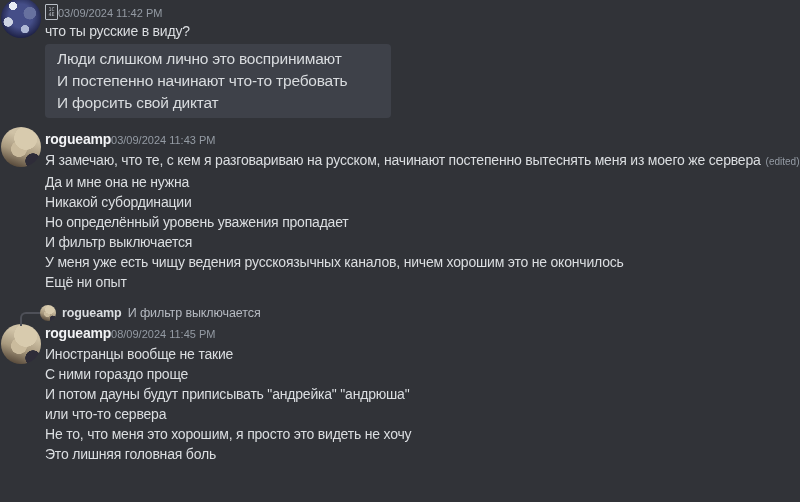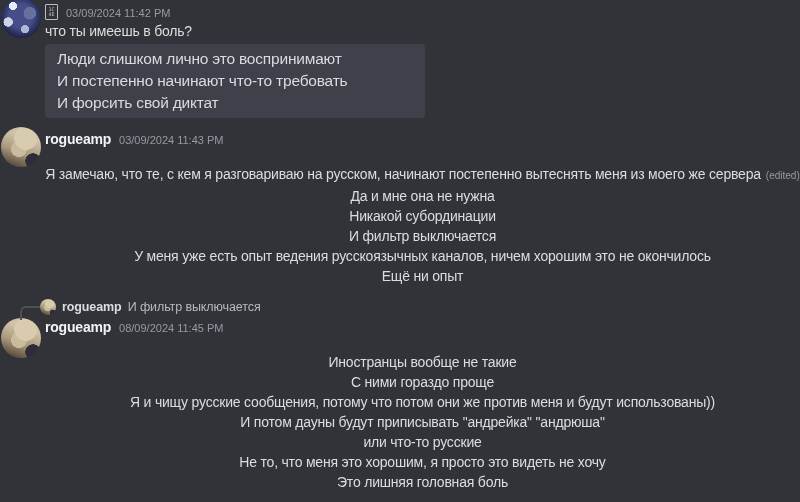--- a/index.html
+++ b/index.html
@@ -25,34 +25,34 @@
   }
   .av-beige{
     background:
       radial-gradient(circle at 62% 28%, #d8cbae 0 30%, rgba(0,0,0,0) 31%),
       radial-gradient(circle at 45% 55%, #cabb9d 0 25%, rgba(0,0,0,0) 26%),
       radial-gradient(circle at 80% 85%, #2e2c38 0 16%, rgba(0,0,0,0) 17%),
       linear-gradient(200deg, #cfc2a6 30%, #a8997e 60%, #5d4f3f 88%);
   }
   .g2 .avatar{top:1px;}
   .g3 .avatar{top:20px;}
-  .header{display:flex;align-items:center;gap:8px;height:18px;}
+  .header{display:flex;align-items:center;gap:0;height:18px;}
   .username{font-weight:700;color:#f2f3f5;font-size:14px;cursor:pointer;}
   .ts{font-size:11px;color:#949ba4;letter-spacing:0;padding-top:2px;}
   .line{line-height:20px;white-space:nowrap;}
-  .lines{margin-top:16px;text-align:center;}
+  .lines{margin-top:2px;}
   .edited{font-size:10px;color:#949ba4;letter-spacing:0;margin-left:5px;}
   .tofu{
     display:inline-flex;flex-direction:column;align-items:center;justify-content:center;
     width:11px;height:14px;border:1px solid #b9bfc7;border-radius:1px;
     font-size:5px;line-height:5px;color:#b9bfc7;letter-spacing:0;cursor:pointer;
     font-family:"DejaVu Sans Mono",monospace;
   }
   .hblock{
-    margin-top:3px;width:380px;box-sizing:border-box;
+    margin-top:3px;width:346px;box-sizing:border-box;
     background:#3e4149;border-radius:4px;padding:4px 12px;
   }
   .hline{line-height:22px;font-size:15.5px;white-space:nowrap;color:#d9dcdf;}
   .reply{position:relative;height:17px;margin-bottom:3px;display:flex;align-items:center;gap:6px;}
   .spine{
     position:absolute;left:-25px;top:8px;width:18px;height:12px;
     border-left:2px solid #4e5058;border-top:2px solid #4e5058;
     border-top-left-radius:6px;
   }
   .mini-avatar{
@@ -68,60 +68,60 @@
 
   <div class="group g1">
     <div class="avatar av-globe"></div>
     <div class="header">
       <span class="tofu">
           <span>1C</span>
           <span>4E</span>
         </span>
       <span class="ts">03/09/2024 11:42 PM</span>
     </div>
-    <div class="line">что ты имеешь в боль?</div>
+    <div class="line">что ты русские в виду?</div>
     <div class="hblock">
       <div class="hline">Люди слишком лично это воспринимают</div>
       <div class="hline">И постепенно начинают что-то требовать</div>
       <div class="hline">И форсить свой диктат</div>
     </div>
   </div>
 
   <div class="group g2">
     <div class="avatar av-beige"></div>
     <div class="header">
       <span class="username">rogueamp</span>
       <span class="ts">03/09/2024 11:43 PM</span>
     </div>
     <div class="lines">
       <div class="line"><span>Я замечаю, что те, с кем я разговариваю на русском, начинают постепенно вытеснять меня из моего же сервера</span><span class="edited">(edited)</span></div>
       <div class="line">Да и мне она не нужна</div>
       <div class="line">Никакой субординации</div>
+      <div class="line">Но определённый уровень уважения пропадает</div>
       <div class="line">И фильтр выключается</div>
-      <div class="line">У меня уже есть опыт ведения русскоязычных каналов, ничем хорошим это не окончилось</div>
+      <div class="line">У меня уже есть чищу ведения русскоязычных каналов, ничем хорошим это не окончилось</div>
       <div class="line">Ещё ни опыт</div>
     </div>
   </div>
 
   <div class="group g3">
     <div class="avatar av-beige"></div>
     <div class="reply">
       <span class="spine"></span>
       <span class="mini-avatar av-beige"></span>
       <span class="reply-user">rogueamp</span>
       <span class="reply-text">И фильтр выключается</span>
     </div>
     <div class="header">
       <span class="username">rogueamp</span>
       <span class="ts">08/09/2024 11:45 PM</span>
     </div>
     <div class="lines">
       <div class="line">Иностранцы вообще не такие</div>
       <div class="line">С ними гораздо проще</div>
-      <div class="line">Я и чищу русские сообщения, потому что потом они же против меня и будут использованы))</div>
       <div class="line">И потом дауны будут приписывать "андрейка" "андрюша"</div>
-      <div class="line">или что-то русские</div>
+      <div class="line">или что-то сервера</div>
       <div class="line">Не то, что меня это хорошим, я просто это видеть не хочу</div>
       <div class="line">Это лишняя головная боль</div>
     </div>
   </div>
 
 </div>
 
 </body></html>

